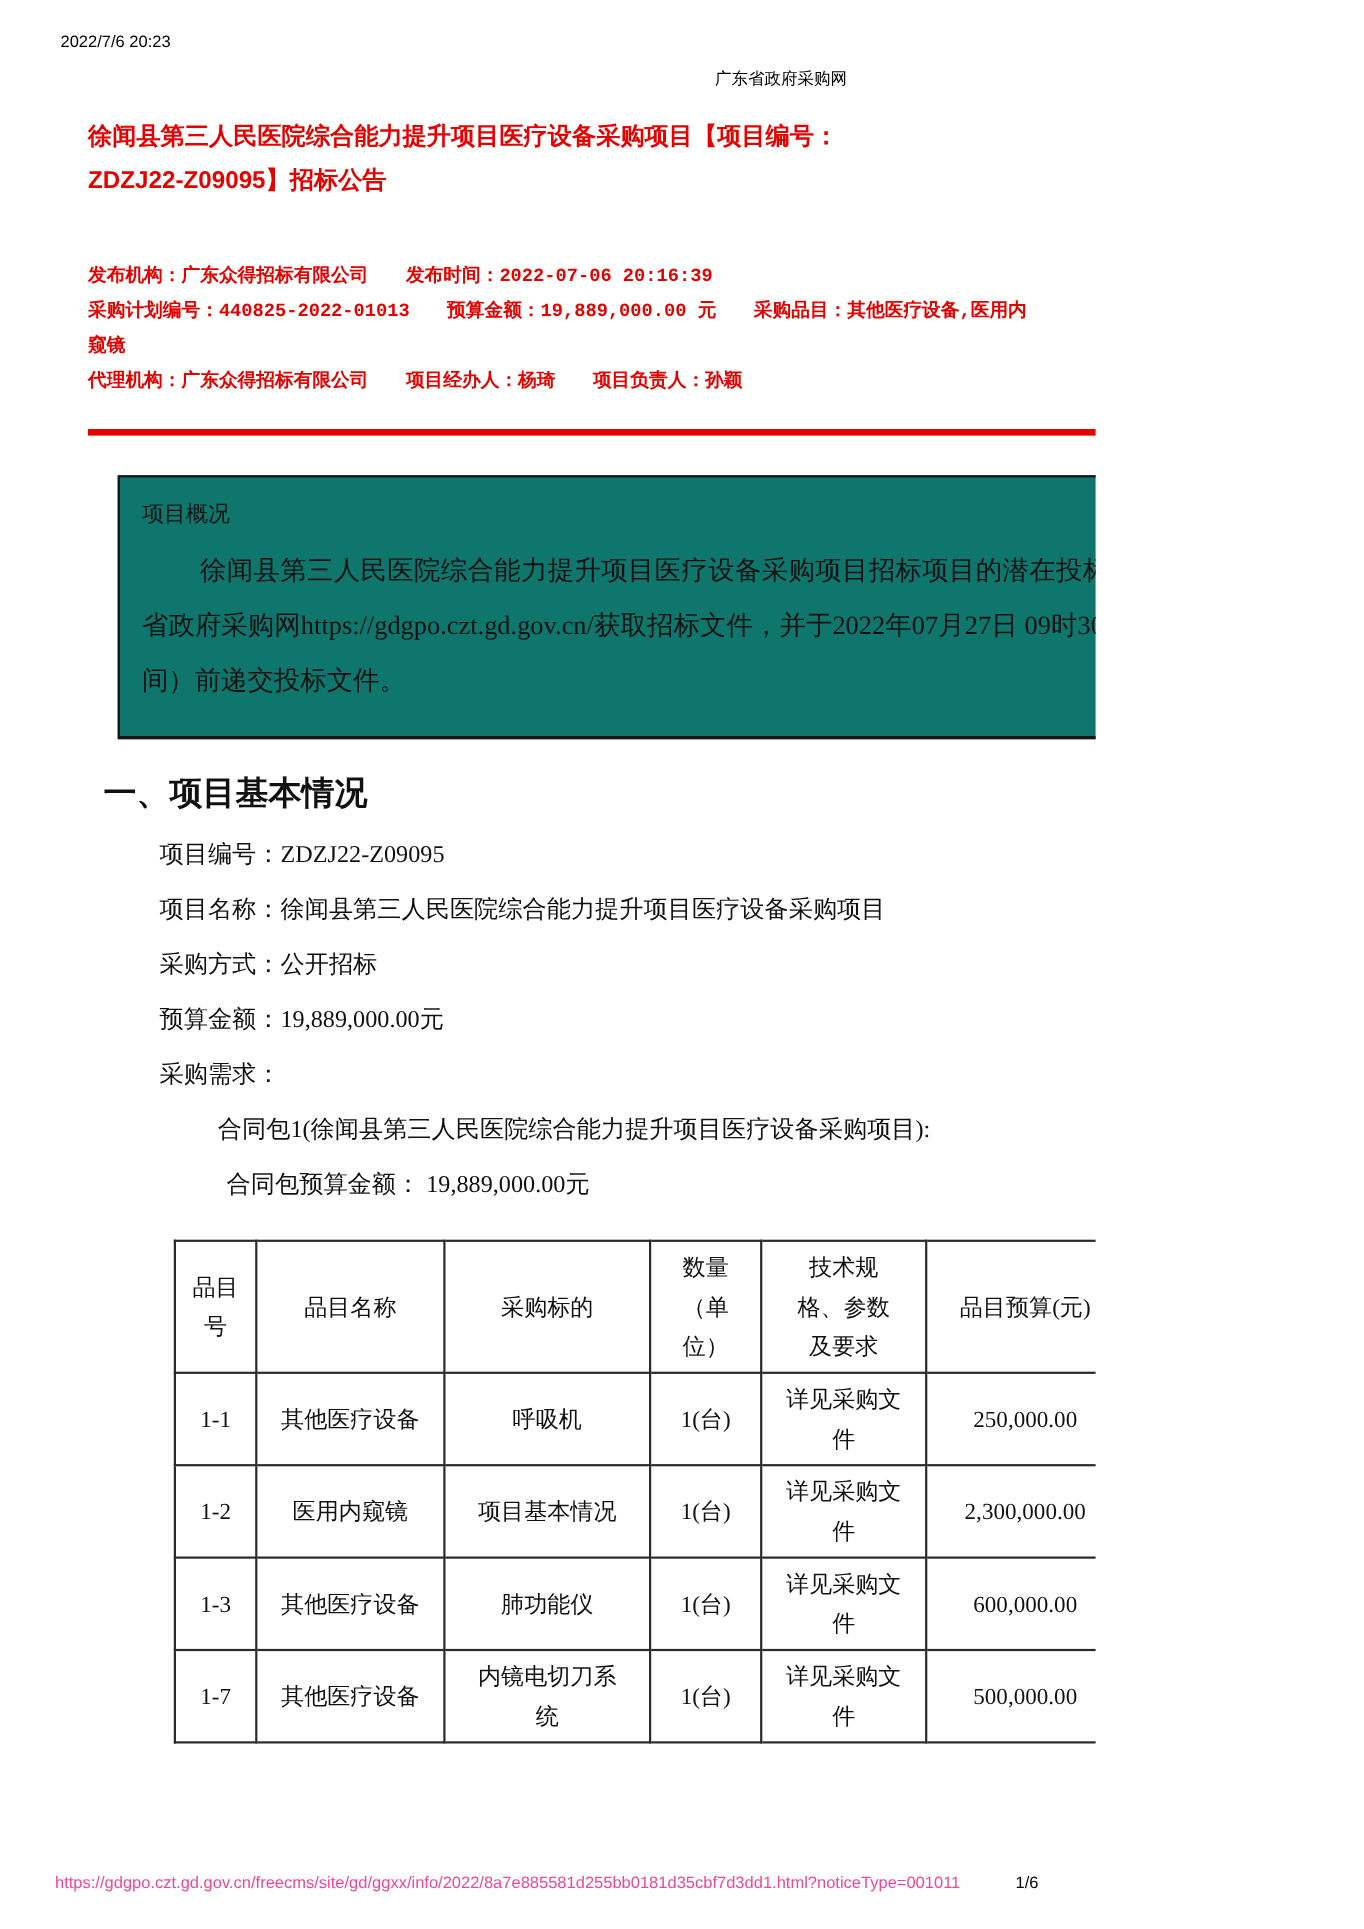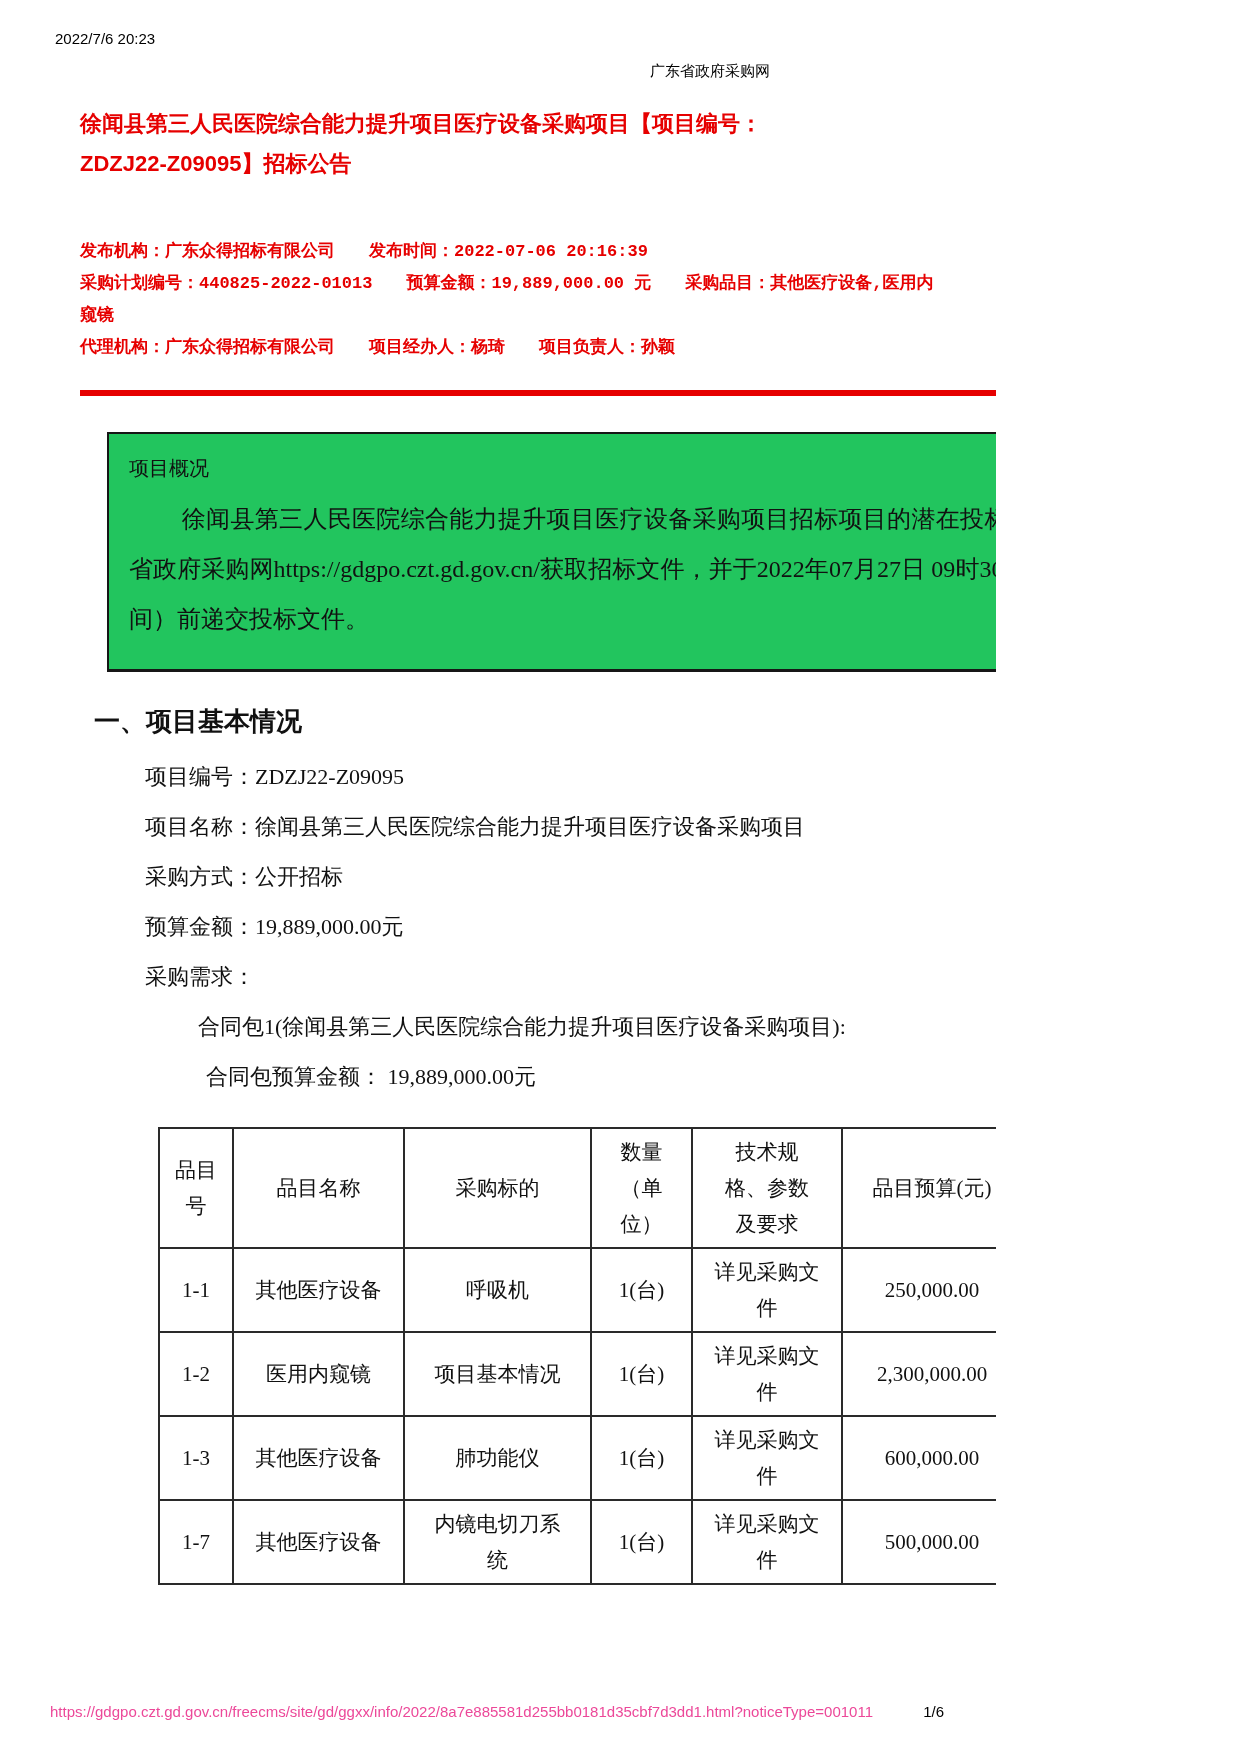--- a/index.html
+++ b/index.html
@@ -18,25 +18,25 @@
   .print-btn svg{width:100%;height:100%;fill:var(--icon);}
 
   .meta{position:absolute;top:236px;left:80px;width:1080px;text-align:left;
         font-family:Liberation Mono, monospace;font-weight:bold;
         font-size:17px;line-height:32px;color:var(--red);}
   .meta-line{white-space:pre-wrap;}
 
   .red-rule{position:absolute;top:390px;left:80px;width:1077px;height:6px;background:var(--red);}
 
   .overview-box{position:absolute;top:432px;left:107px;width:1045px;height:240px;
-                border:2px solid #161616;border-bottom-width:3px;box-sizing:border-box;background:#22c55e;}
+                border:2px solid #161616;border-bottom-width:3px;box-sizing:border-box;background:#0f766e;}
   .ov-label{margin:20px 0 0 20px;font-size:20px;line-height:28px;}
   .ov-para{margin:12px 20px 0 20px;font-size:24px;line-height:50px;text-align:justify;text-indent:2.2em;}
 
-  .sec-heading{position:absolute;top:704px;left:94px;margin:0;font-size:26px;font-weight:bold;line-height:36px;}
+  .sec-heading{position:absolute;top:704px;left:94px;margin:0;font-size:30px;font-weight:bold;line-height:36px;}
 
   .fields{position:absolute;top:752px;left:145px;font-size:22px;line-height:50px;}
   .pkg-line{position:absolute;top:1002px;left:198px;font-size:22px;line-height:50px;}
   .pkg-budget{position:absolute;top:1052px;left:206px;font-size:22px;line-height:50px;}
 
   table.items{position:absolute;top:1127px;left:158px;width:979px;border-collapse:collapse;
               table-layout:fixed;font-size:21px;}
   table.items th,table.items td{border:2px solid var(--line);white-space:pre-line;
               vertical-align:middle;text-align:center;line-height:36px;padding:4px 6px;
               font-weight:normal;overflow:hidden;}

